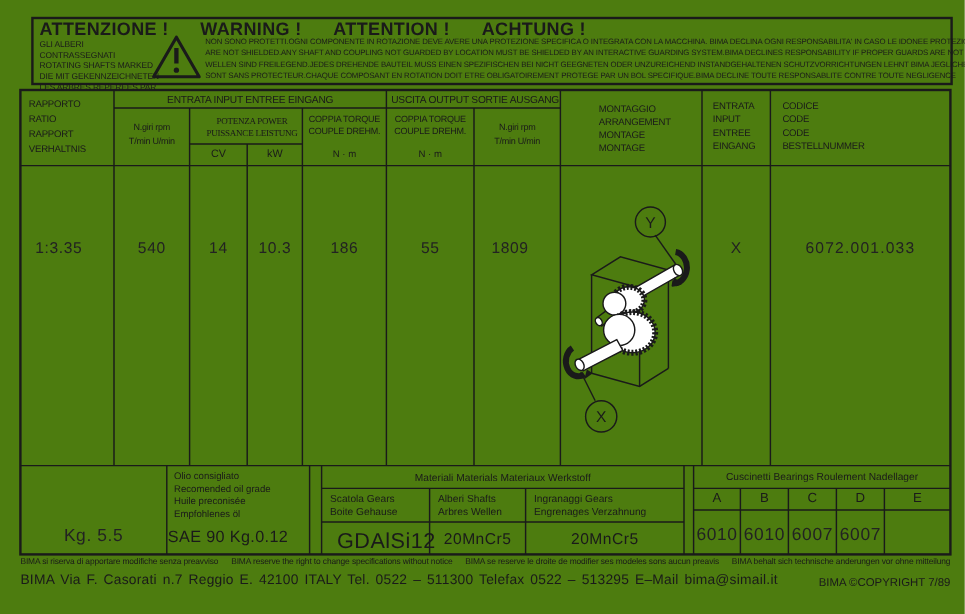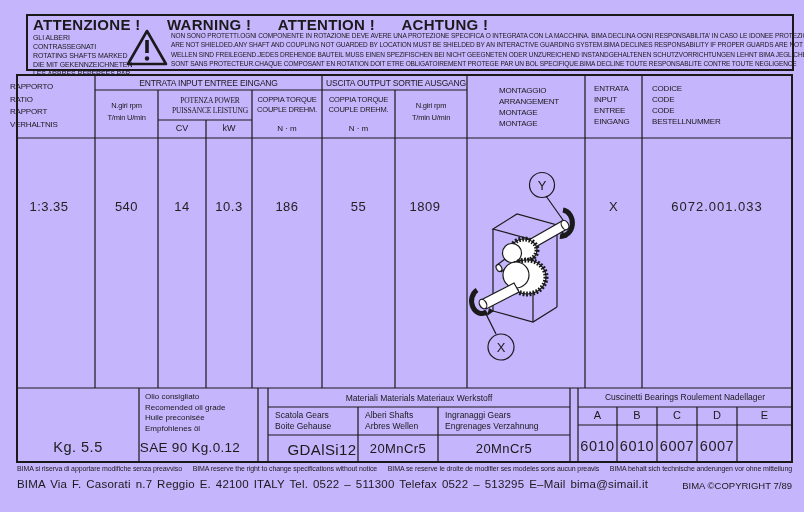--- a/index.html
+++ b/index.html
@@ -1,16 +1,16 @@
 <!DOCTYPE html>
 <html><head>
 <meta charset="utf-8">
 <style>
   html,body{margin:0;padding:0;background:#e8e8e8;}
-  #page{position:relative;width:804px;height:512px;background:#c4b5fd;overflow:hidden;
+  #page{position:relative;width:804px;height:512px;background:#4d7c0f;overflow:hidden;
         font-family:"Liberation Sans", sans-serif;color:#1a1a1a;}
   .abs{position:absolute;}
   .c{text-align:center;}
   .r{text-align:right;}
   .nw{white-space:nowrap;}
   .hdr{font-size:8px;letter-spacing:-0.2px;line-height:11px;}
   .hdr75{font-size:7.5px;letter-spacing:-0.2px;line-height:10px;}
   .tiny{font-size:7px;line-height:9px;letter-spacing:-0.1px;}
   .val{font-size:13px;letter-spacing:0.5px;color:#222;}
   .bigval{font-size:14.5px;letter-spacing:0.5px;color:#222;}
@@ -79,21 +79,21 @@
     <circle cx="21" cy="29.5" r="2.2" fill="#1a1a1a"></circle>
   </svg>
 
   <div class="abs" style="left:171px;top:31px;width:620px;font-size:6.5px;line-height:9.3px;letter-spacing:-0.1px;">
     <div class="nw">NON SONO PROTETTI.OGNI COMPONENTE IN ROTAZIONE DEVE AVERE UNA PROTEZIONE SPECIFICA O INTEGRATA CON LA MACCHINA. BIMA DECLINA OGNI RESPONSABILITA' IN CASO LE IDONEE PROTEZIONI NON SIANO PREVISTE</div>
     <div class="nw">ARE NOT SHIELDED.ANY SHAFT AND COUPLING NOT GUARDED BY LOCATION MUST BE SHIELDED BY AN INTERACTIVE GUARDING SYSTEM.BIMA DECLINES RESPONSABILITY IF PROPER GUARDS ARE NOT PROVIDED AND MAINTAINED</div>
     <div class="nw">WELLEN SIND FREILEGEND.JEDES DREHENDE BAUTEIL MUSS EINEN SPEZIFISCHEN BEI NICHT GEEGNETEN ODER UNZUREICHEND INSTANDGEHALTENEN SCHUTZVORRICHTUNGEN LEHNT BIMA JEGLICHE VERANTWORTUNG AB</div>
     <div class="nw">SONT SANS PROTECTEUR.CHAQUE COMPOSANT EN ROTATION DOIT ETRE OBLIGATOIREMENT PROTEGE PAR UN BOL SPECIFIQUE.BIMA DECLINE TOUTE RESPONSABLITE CONTRE TOUTE NEGLIGENCE</div>
   </div>
 
-  <div class="abs hdr" style="left:10px;top:81px;line-height:12.5px;">
+  <div class="abs hdr" style="left:24px;top:81px;line-height:12.5px;">
     <div>RAPPORTO</div>
     <div>RATIO</div>
     <div>RAPPORT</div>
     <div>VERHALTNIS</div>
   </div>
 
   <div class="abs c hdr" style="left:95px;top:78px;width:227px;font-size:8.5px;">ENTRATA INPUT ENTREE EINGANG</div>
   <div class="abs hdr" style="left:326px;top:78px;width:141px;font-size:8.5px;">USCITA OUTPUT SORTIE AUSGANG</div>
 
   <div class="abs c hdr75" style="left:95px;top:100px;width:63px;line-height:12px;">
@@ -214,21 +214,21 @@
     <div>Boite Gehause</div>
   </div>
   <div class="abs" style="left:365px;top:410px;font-size:8.5px;line-height:11px;">
     <div>Alberi Shafts</div>
     <div>Arbres Wellen</div>
   </div>
   <div class="abs" style="left:445px;top:410px;font-size:8.5px;line-height:11px;">
     <div>Ingranaggi Gears</div>
     <div>Engrenages Verzahnung</div>
   </div>
-  <div class="abs c" style="left:268px;top:441px;width:108px;font-size:15px;letter-spacing:0.4px;">GDAlSi12</div>
+  <div class="abs c" style="left:268px;top:441px;width:108px;font-size:18px;letter-spacing:0.4px;">GDAlSi12</div>
   <div class="abs c" style="left:358px;top:441px;width:80px;font-size:13px;letter-spacing:0.4px;">20MnCr5</div>
   <div class="abs c" style="left:438px;top:441px;width:132px;font-size:13px;letter-spacing:0.4px;">20MnCr5</div>
 
   <div class="abs c" style="left:578px;top:392px;width:214px;font-size:8.5px;">Cuscinetti Bearings Roulement Nadellager</div>
   <div class="abs c" style="left:578px;top:409px;width:39px;font-size:11px;">A</div>
   <div class="abs c" style="left:617px;top:409px;width:40px;font-size:11px;">B</div>
   <div class="abs c" style="left:657px;top:409px;width:40px;font-size:11px;">C</div>
   <div class="abs c" style="left:697px;top:409px;width:40px;font-size:11px;">D</div>
   <div class="abs c" style="left:737px;top:409px;width:55px;font-size:11px;">E</div>
   <div class="abs c bigval" style="left:578px;top:438px;width:39px;">6010</div>

